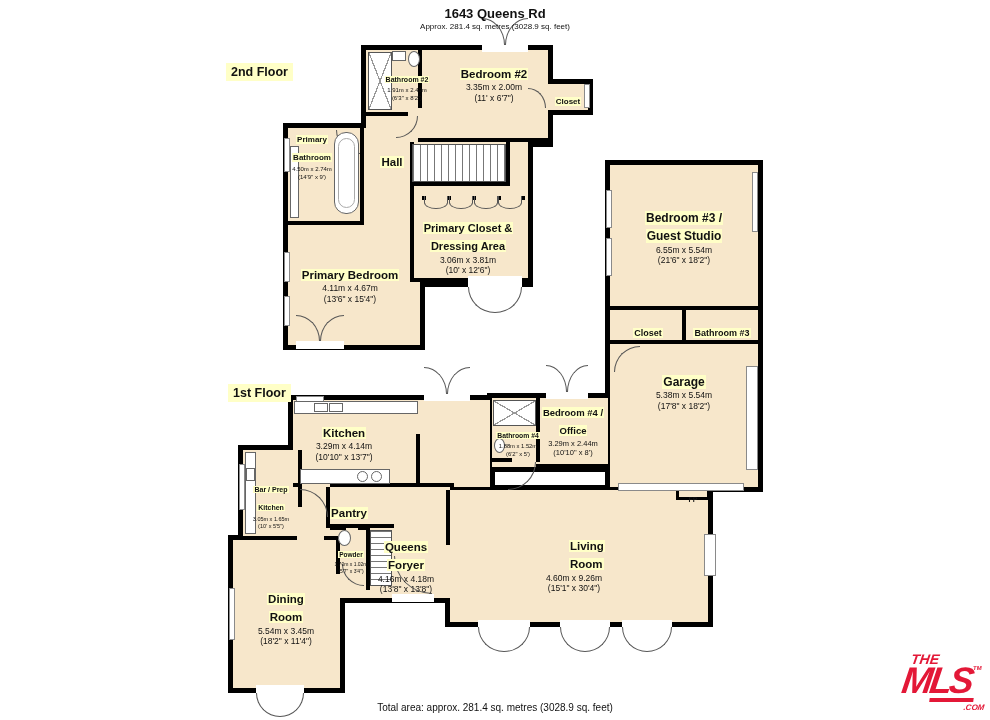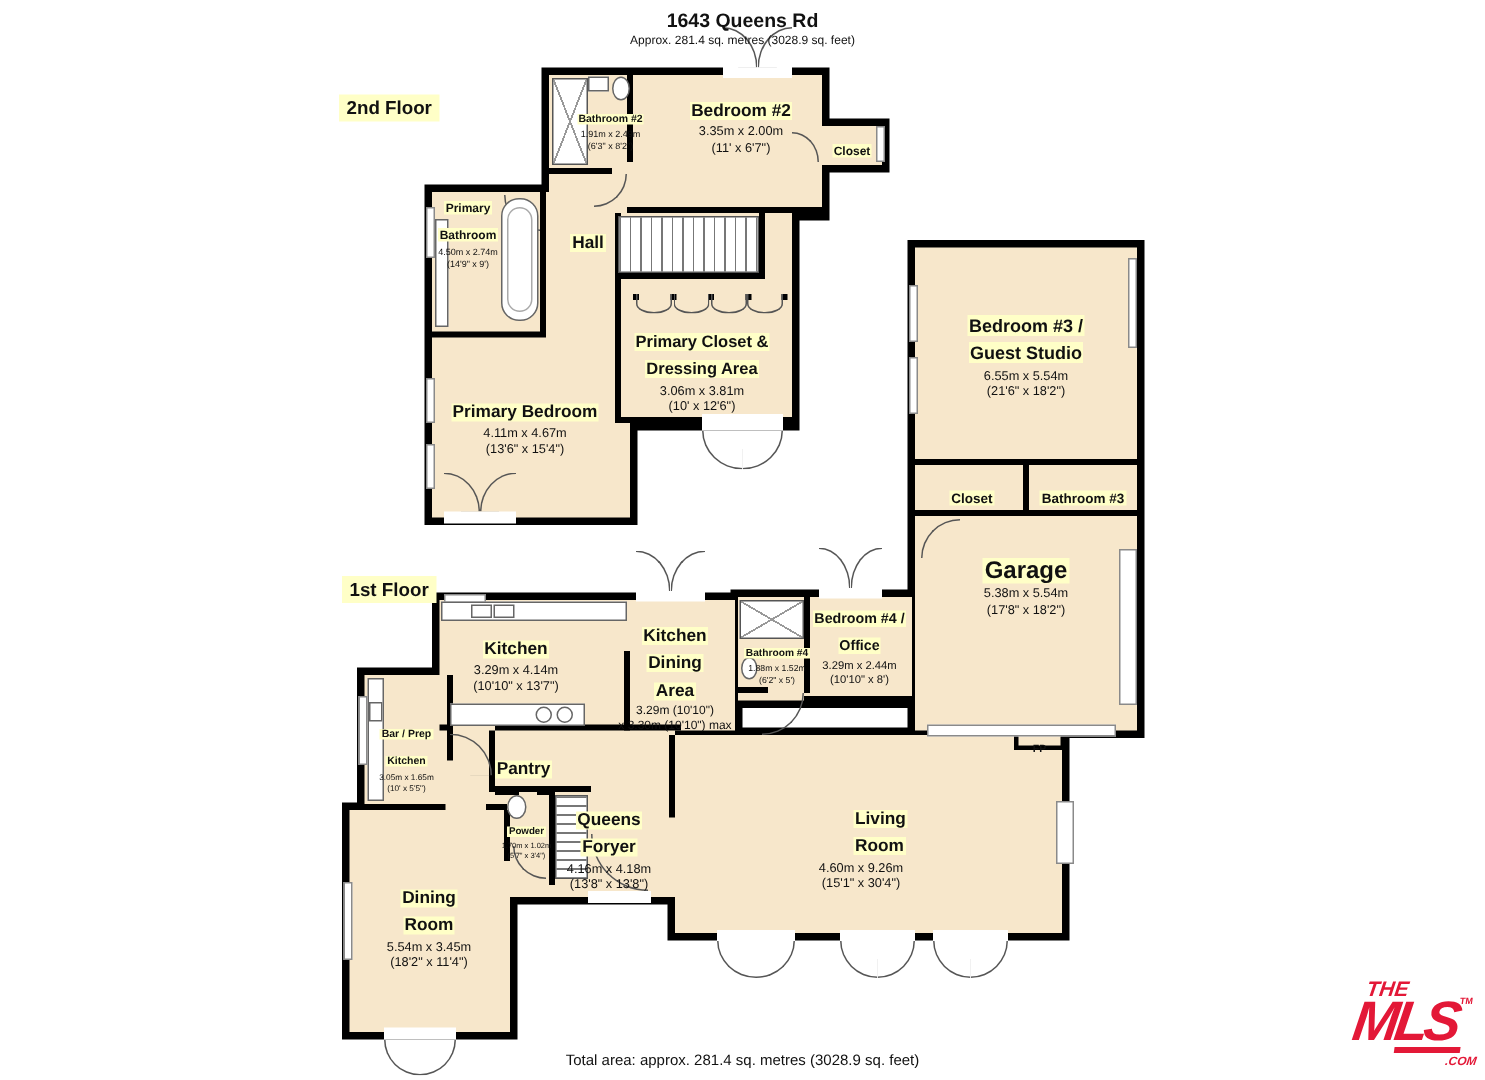--- a/index.html
+++ b/index.html
@@ -223,33 +223,28 @@
     <div class="rd" style="font-size:8.5px;">6.55m x 5.54m</div>
     <div class="rd" style="font-size:8.5px;">(21'6" x 18'2")</div>
   </div>
   <div class="rl" style="left:616px;top:322px;width:64px;">
     <span class="rn" style="font-size:9px;">Closet</span>
   </div>
   <div class="rl" style="left:684px;top:322px;width:76px;">
     <span class="rn" style="font-size:9px;">Bathroom #3</span>
   </div>
   <div class="rl" style="left:634px;top:372px;width:100px;">
-    <span class="rn" style="font-size:16px;">Garage</span>
+    <span class="rn" style="font-size:12px;">Garage</span>
     <div class="rd" style="font-size:8.5px;">5.38m x 5.54m</div>
     <div class="rd" style="font-size:8.5px;">(17'8" x 18'2")</div>
   </div>
   <div class="rl" style="left:295px;top:423px;width:98px;">
     <span class="rn" style="font-size:11.5px;">Kitchen</span>
     <div class="rd" style="font-size:8.5px;">3.29m x 4.14m</div>
     <div class="rd" style="font-size:8.5px;">(10'10" x 13'7")</div>
-  </div>
-  <div class="rl" style="left:404px;top:414px;width:92px;">
-    <div class="nwrap" style="width:64px;"><span class="rn" style="font-size:11.5px;">Kitchen Dining Area</span></div>
-    <div class="rd" style="font-size:8px;">3.29m (10'10")</div>
-    <div class="rd" style="font-size:8px;">x 3.30m (10'10") max</div>
   </div>
   <div class="rl" style="left:490px;top:424px;width:56px;">
     <span class="rn" style="font-size:6.8px;">Bathroom #4</span>
     <div class="rd" style="font-size:5.8px;">1.88m x 1.52m</div>
     <div class="rd" style="font-size:5.8px;">(6'2" x 5')</div>
   </div>
   <div class="rl" style="left:534px;top:402px;width:78px;">
     <div class="nwrap" style="width:78px;"><span class="rn" style="font-size:9.5px;">Bedroom #4 / Office</span></div>
     <div class="rd" style="font-size:7.5px;">3.29m x 2.44m</div>
     <div class="rd" style="font-size:7.5px;">(10'10" x 8')</div>

